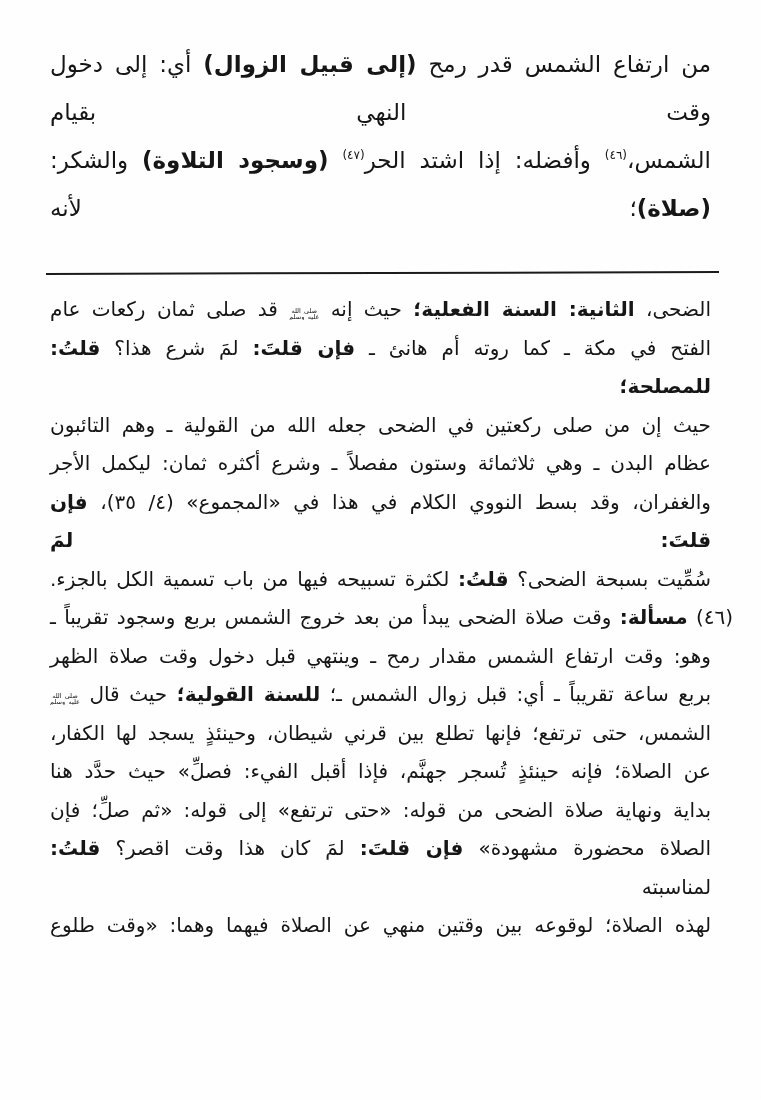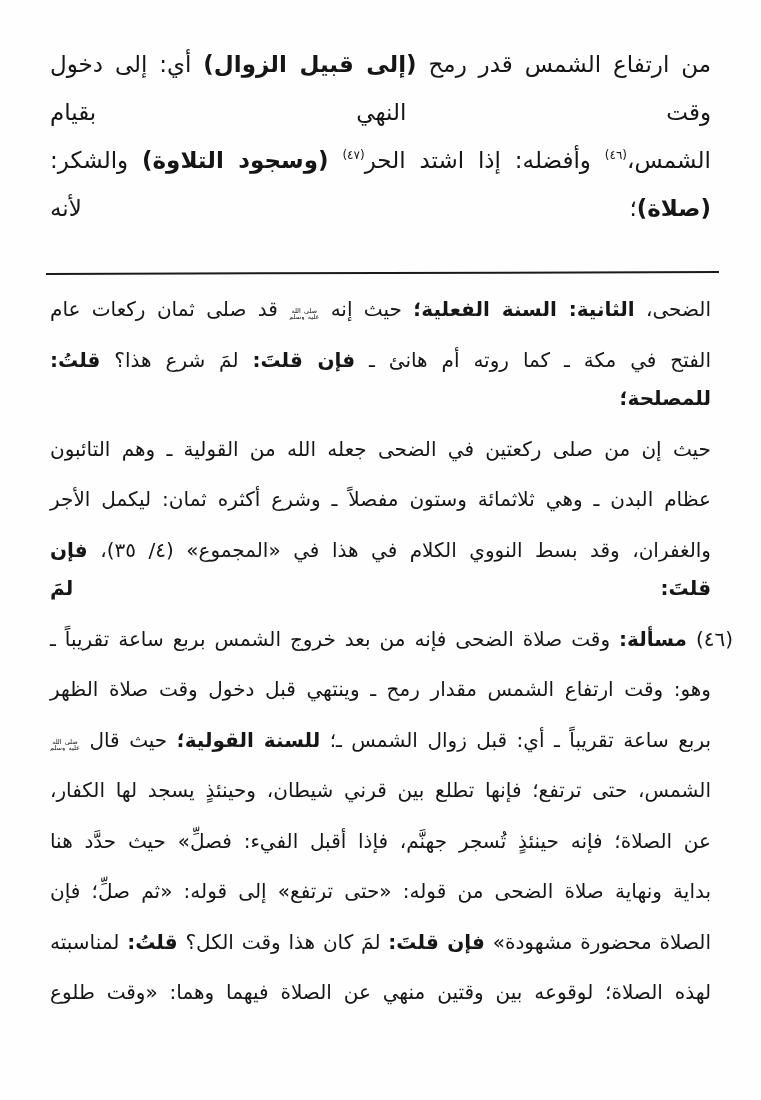--- a/index.html
+++ b/index.html
@@ -34,21 +34,20 @@
   }
   .sep{
     border-top:2px solid #1b1b1b;
     height:0;
     margin:40px -8px 16px -4px;
     transform:rotate(-0.15deg);
   }
   .fn-line{
     font-size:20px;
     line-height:38.5px;
-    margin-top:12px;
   }
   .fn-line.outdent{
     margin-right:-22px;
   }
   .b{font-weight:bold;}
   .sup{
     font-size:12px;
     vertical-align:super;
     line-height:0;
   }
@@ -76,25 +75,26 @@
       </div>
 
     <div class="sep"></div>
 
     <div id="footnotes">
         <div class="fn-line jline"><span>الضحى، </span><span class="b">الثانية: السنة الفعلية؛</span><span> حيث إنه </span><span class="saw">صلى الله عليه وسلم</span><span> قد صلى ثمان ركعات عام</span></div>
         <div class="fn-line jline"><span>الفتح في مكة ـ كما روته أم هانئ ـ </span><span class="b">فإن قلتَ:</span><span> لمَ شرع هذا؟ </span><span class="b">قلتُ: للمصلحة؛</span></div>
         <div class="fn-line jline"><span>حيث إن من صلى ركعتين في الضحى جعله الله من القولية ـ وهم التائبون</span></div>
         <div class="fn-line jline"><span>عظام البدن ـ وهي ثلاثمائة وستون مفصلاً ـ وشرع أكثره ثمان: ليكمل الأجر</span></div>
         <div class="fn-line jline"><span>والغفران، وقد بسط النووي الكلام في هذا في «المجموع» (٤/ ٣٥)، </span><span class="b">فإن قلتَ: لمَ</span></div>
-        <div class="fn-line jline outdent"><span>(٤٦) </span><span class="b">مسألة:</span><span> وقت صلاة الضحى فإنه من بعد خروج الشمس بربع ساعة تقريباً ـ</span></div>
+        <div class="fn-line jline"><span>سُمِّيت بسبحة الضحى؟ </span><span class="b">قلتُ:</span><span> لكثرة تسبيحه فيها من باب تسمية الكل بالجزء.</span></div>
+        <div class="fn-line jline outdent"><span>(٤٦) </span><span class="b">مسألة:</span><span> وقت صلاة الضحى يبدأ من بعد خروج الشمس بربع وسجود تقريباً ـ</span></div>
         <div class="fn-line jline"><span>وهو: وقت ارتفاع الشمس مقدار رمح ـ وينتهي قبل دخول وقت صلاة الظهر</span></div>
         <div class="fn-line jline"><span>بربع ساعة تقريباً ـ أي: قبل زوال الشمس ـ؛ </span><span class="b">للسنة القولية؛</span><span> حيث قال </span><span class="saw">صلى الله عليه وسلم</span></div>
         <div class="fn-line jline"><span>الشمس، حتى ترتفع؛ فإنها تطلع بين قرني شيطان، وحينئذٍ يسجد لها الكفار،</span></div>
         <div class="fn-line jline"><span>عن الصلاة؛ فإنه حينئذٍ تُسجر جهنَّم، فإذا أقبل الفيء: فصلِّ» حيث حدَّد هنا</span></div>
         <div class="fn-line jline"><span>بداية ونهاية صلاة الضحى من قوله: «حتى ترتفع» إلى قوله: «ثم صلِّ؛ فإن</span></div>
-        <div class="fn-line jline"><span>الصلاة محضورة مشهودة» </span><span class="b">فإن قلتَ:</span><span> لمَ كان هذا وقت الكل؟ </span><span class="b">قلتُ:</span><span> لمناسبته</span></div>
+        <div class="fn-line jline"><span>الصلاة محضورة مشهودة» </span><span class="b">فإن قلتَ:</span><span> لمَ كان هذا وقت اقصر؟ </span><span class="b">قلتُ:</span><span> لمناسبته</span></div>
         <div class="fn-line jline"><span>لهذه الصلاة؛ لوقوعه بين وقتين منهي عن الصلاة فيهما وهما: «وقت طلوع</span></div>
         <div class="fn-line jline end"></div>
       </div>
 
   </div>
 </div>
 
 </body></html>

